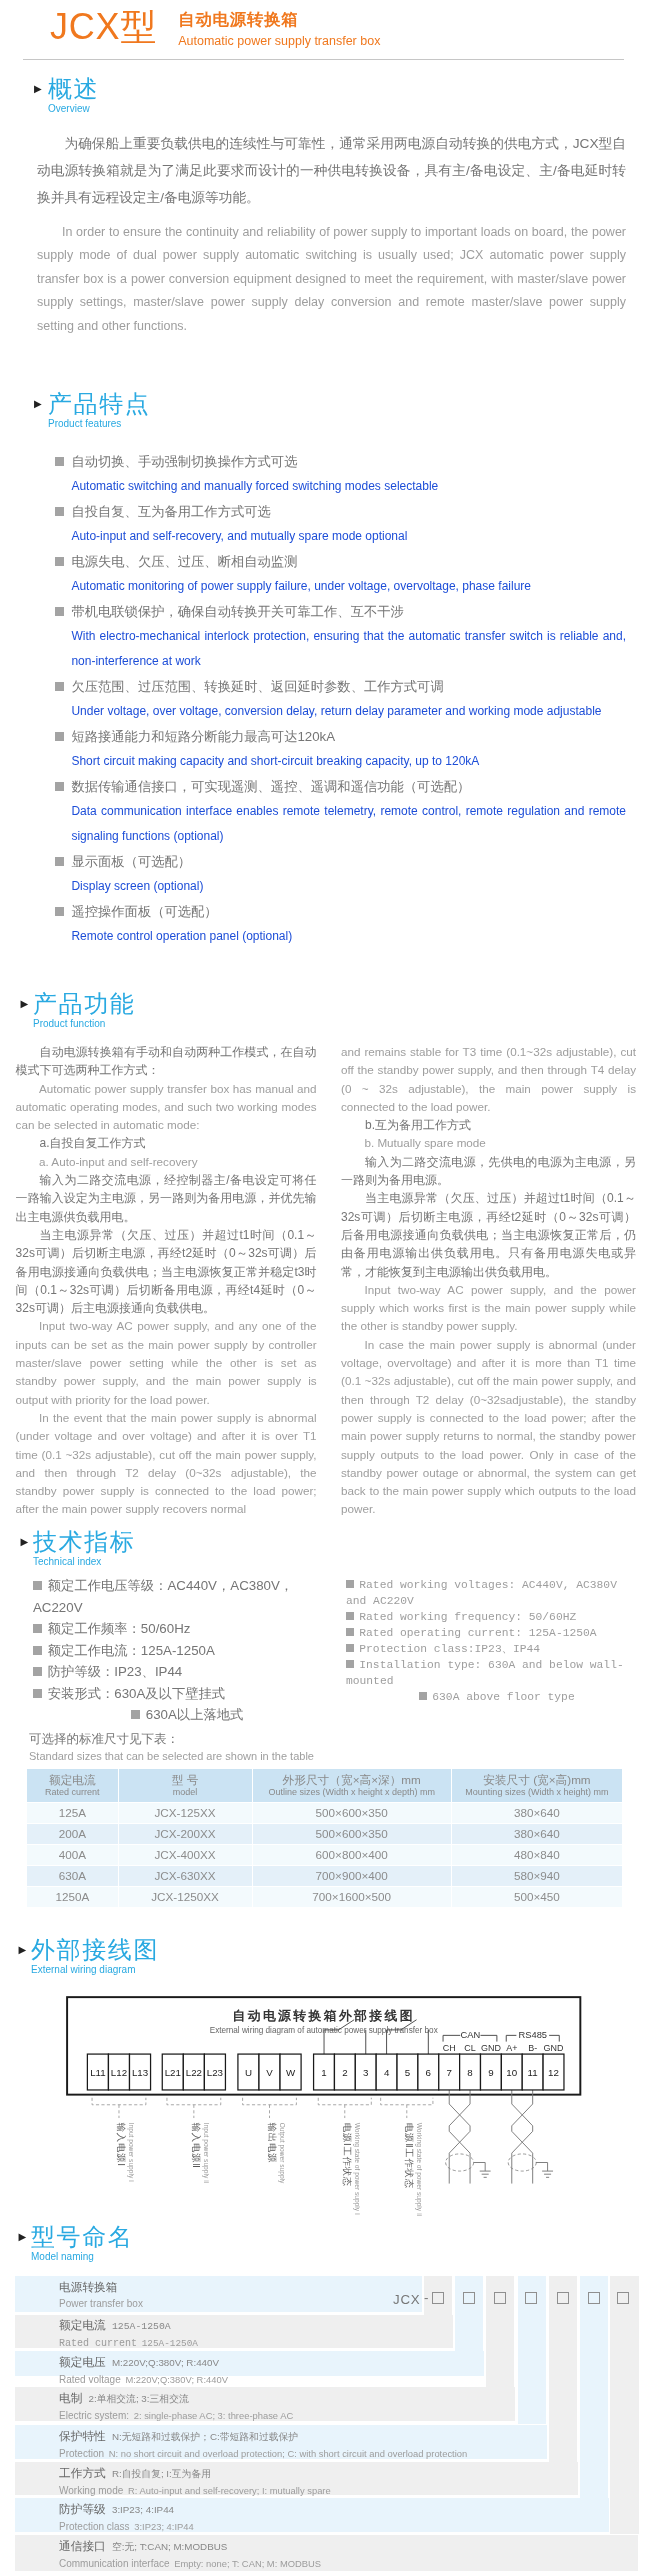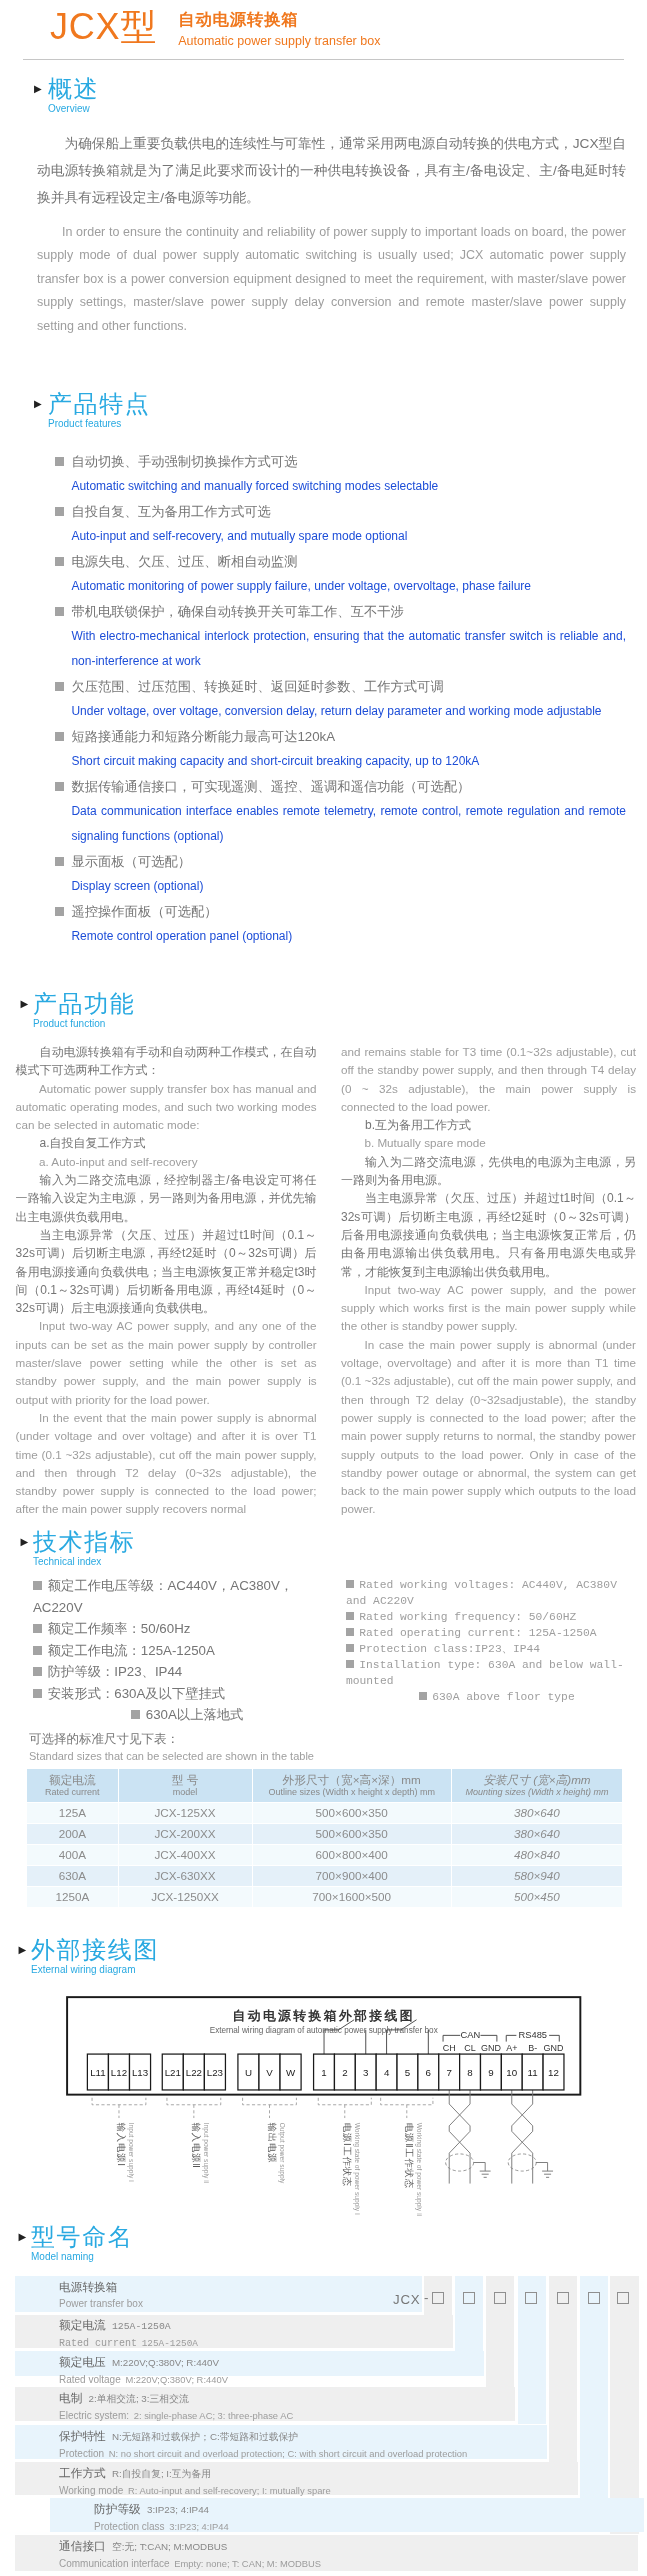--- a/index.html
+++ b/index.html
@@ -52,21 +52,21 @@
   .tech-col-en .ti .bullet { display:inline-block; width:7.8px; height:7.8px; background:#a3a3a3; margin-right:5.5px; }
   .tech-col-en .ti.sub { padding-left:73px; }
 
   
   .sizes-note-cn { position:absolute; left:29px; top:1731px; font-size:12.5px; color:#757575; }
   .sizes-note-en { position:absolute; left:29px; top:1750px; font-size:11px; color:#9e9e9e; }
   .sizes-table { position:absolute; left:27px; top:1769px; width:595px; }
   .st-row { display:flex; }
   .st-cell { border-right:1.6px solid #fff; text-align:center; }
   .st-cell:last-child { border-right:none; }
-  .c1 { width:15.4%; } .c2 { width:22.5%; } .c3 { width:33.5%; } .c4 { width:28.6%;font-style:italic; }
+  .c1 { width:15.4%; } .c2 { width:22.5%; } .c3 { width:33.5%; } .c4 { width:28.6%; }
   .st-header { background:#cbe3f3; height:34px; border-bottom:1.6px solid #fff; }
   .st-header .st-cell { padding-top:3.9px; color:#8a8a8a; }
   .hdr-cn { font-size:11.7px; line-height:14px; }
   .hdr-en { font-size:9px; line-height:11px; }
   .st-body .st-row { height:21px; border-bottom:1.6px solid #fff; }
   .st-body .st-row:nth-child(odd) { background:#f3fafd; }
   .st-body .st-row:nth-child(even) { background:#e4f0f9; }
   .st-body .st-cell { font-size:11.7px; color:#8c8c8c; line-height:19.5px; }
 
   
@@ -428,21 +428,21 @@
       <div class="l1"><span class="band-cn">保护特性</span><span class="band-cn-desc">N:无短路和过载保护；C:带短路和过载保护</span></div>
       <div class="l2"><span class="band-en">Protection</span><span class="band-en-desc">N: no short circuit and overload protection; C: with short circuit and overload protection</span></div>
     </div>
   </div>
   <div class="band gray" style="top:2462px; width:563px; height:33px;">
     <div class="band-inner">
       <div class="l1"><span class="band-cn">工作方式</span><span class="band-cn-desc">R:自投自复; I:互为备用</span></div>
       <div class="l2"><span class="band-en">Working mode</span><span class="band-en-desc">R: Auto-input and self-recovery; I: mutually spare</span></div>
     </div>
   </div>
-  <div class="band blue" style="top:2498px; width:594px; height:34px;margin-left:35px;">
+  <div class="band blue" style="top:2498px; width:594px; height:34px;">
     <div class="band-inner">
       <div class="l1"><span class="band-cn">防护等级</span><span class="band-cn-desc">3:IP23; 4:IP44</span></div>
       <div class="l2"><span class="band-en">Protection class</span><span class="band-en-desc">3:IP23; 4:IP44</span></div>
     </div>
   </div>
   <div class="band gray" style="top:2535px; width:623px; height:36px;">
     <div class="band-inner">
       <div class="l1"><span class="band-cn">通信接口</span><span class="band-cn-desc">空:无; T:CAN; M:MODBUS</span></div>
       <div class="l2"><span class="band-en">Communication interface</span><span class="band-en-desc">Empty: none; T: CAN; M: MODBUS</span></div>
     </div>

